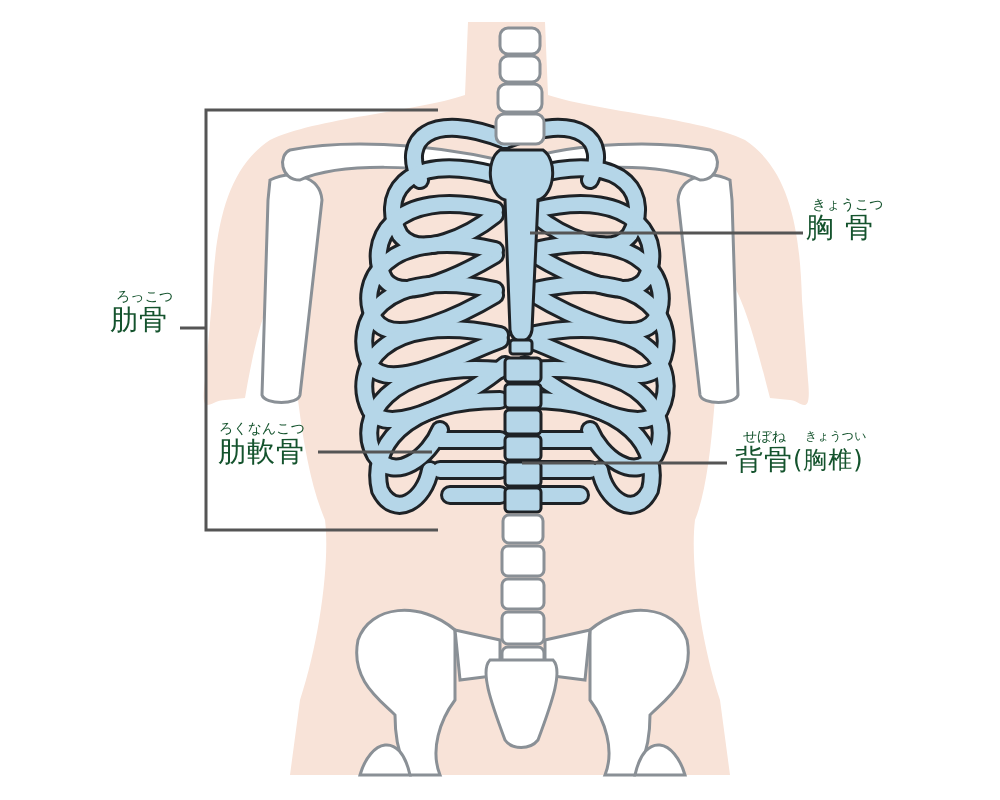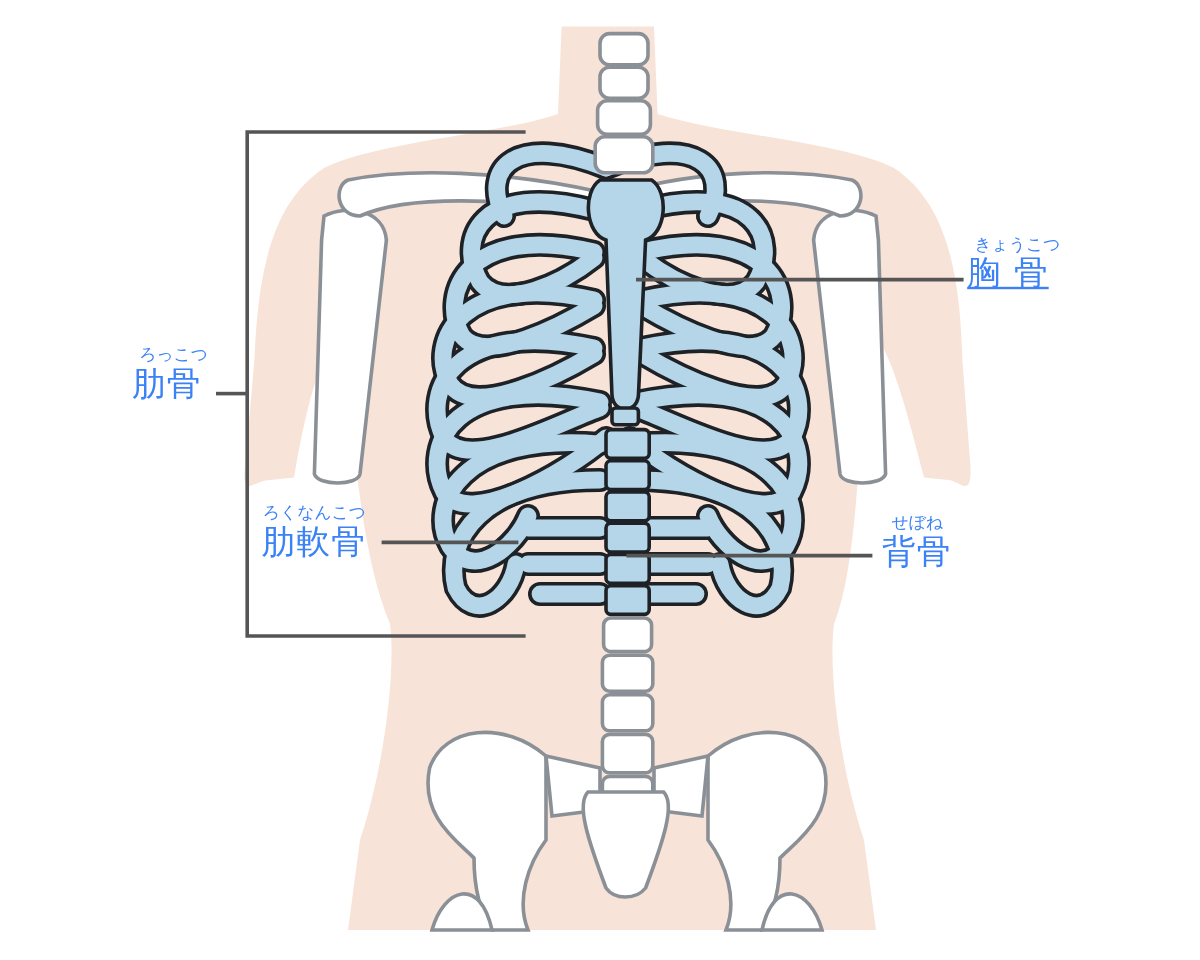--- a/index.html
+++ b/index.html
@@ -1,18 +1,18 @@
 <!DOCTYPE html>
 <html><head>
 <meta charset="utf-8">
 <style>
   html, body { margin:0; padding:0; background:#ffffff; }
   body { width:1000px; height:800px; position:relative; overflow:hidden; font-family:"DejaVu Sans", sans-serif; }
   #diagram { position:absolute; left:0; top:0; width:1000px; height:800px; }
-  .label { position:absolute; color:#3b82f6; }
+  .label { position:absolute; color:#14532d; }
   .ruby { font-size:14px; letter-spacing:0; line-height:16px; }
   .kanji { font-size:28px; line-height:32px; letter-spacing:1px; }
 </style>
 </head>
 <body>
 
 <svg id="diagram" viewBox="0 0 1000 800" xmlns="http://www.w3.org/2000/svg">
 
   <path d="M468,22 L545,22 L548,95 C600,112 700,118 745,140 C790,170 800,230 802,300 L808,380 C812,420 800,400 790,400 L770,398 C755,340 745,300 725,270 C715,370 715,470 695,520 C690,560 700,640 720,700 L730,775 L290,775 L300,700 C320,640 330,560 325,520 C300,460 295,370 285,270 C265,300 255,340 245,398 L225,400 C210,400 200,420 205,380 L212,300 C215,230 225,170 270,140 C315,118 415,112 465,95 Z" fill="#f8e3d8"></path>
 
@@ -119,26 +119,30 @@
   </g>
 </svg>
 
 <div class="label" style="left:110px; top:288px;">
   <div class="ruby" style="padding-left:6px;text-align:center;">ろっこつ</div>
   <div class="kanji">肋骨</div>
 </div>
 
 <div class="label" style="left:806px; top:196px;">
   <div class="ruby" style="padding-left:6px;">きょうこつ</div>
-  <div class="kanji" style="white-space:pre;text-decoration:underline;">胸 骨</div>
+  <div class="kanji" style="white-space:pre;">胸 骨</div>
 </div>
 
 <div class="label" style="left:218px; top:420px;text-align:right;">
   <div class="ruby">ろくなんこつ</div>
   <div class="kanji">肋軟骨</div>
 </div>
 
 <div class="label" style="left:735px; top:428px; display:flex; ">
   <div>
     <div class="ruby" style="padding-left:8px;">せぼね</div>
     <div class="kanji">背骨</div>
   </div>
+  <div>
+    <div class="ruby" style="font-size:12px; padding-left:12px;">きょうつい</div>
+    <div class="kanji" style="font-size:24px;">(胸椎)</div>
+  </div>
 </div>
 
 </body></html>

